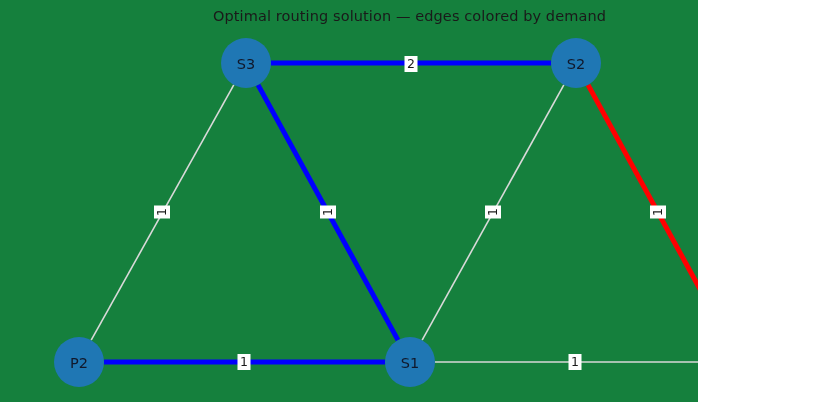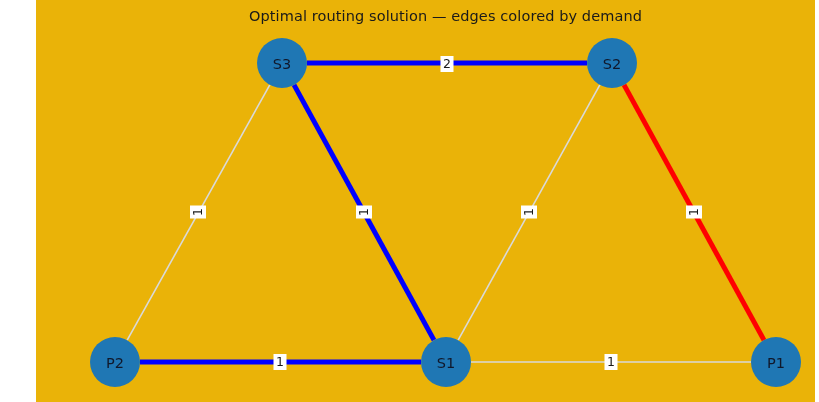--- a/index.html
+++ b/index.html
@@ -5,25 +5,24 @@
   html, body {
     margin: 0;
     padding: 0;
     background: #ffffff;
   }
   body {
     font-family: "DejaVu Sans", sans-serif;
   }
   #canvas {
     position: relative;
-    width: 779px;
+    width: 698px;
     height: 402px;
-    background: #eab308;
+    background: #15803d;
     overflow: hidden;
-    margin-left: 36px;
   }
   #plot-title {
     position: absolute;
     top: 8px;
     left: 0;
     width: 819px;
     text-align: center;
     font-family: "DejaVu Sans", sans-serif;
     font-size: 14.5px;
     color: #1a1a1a;

